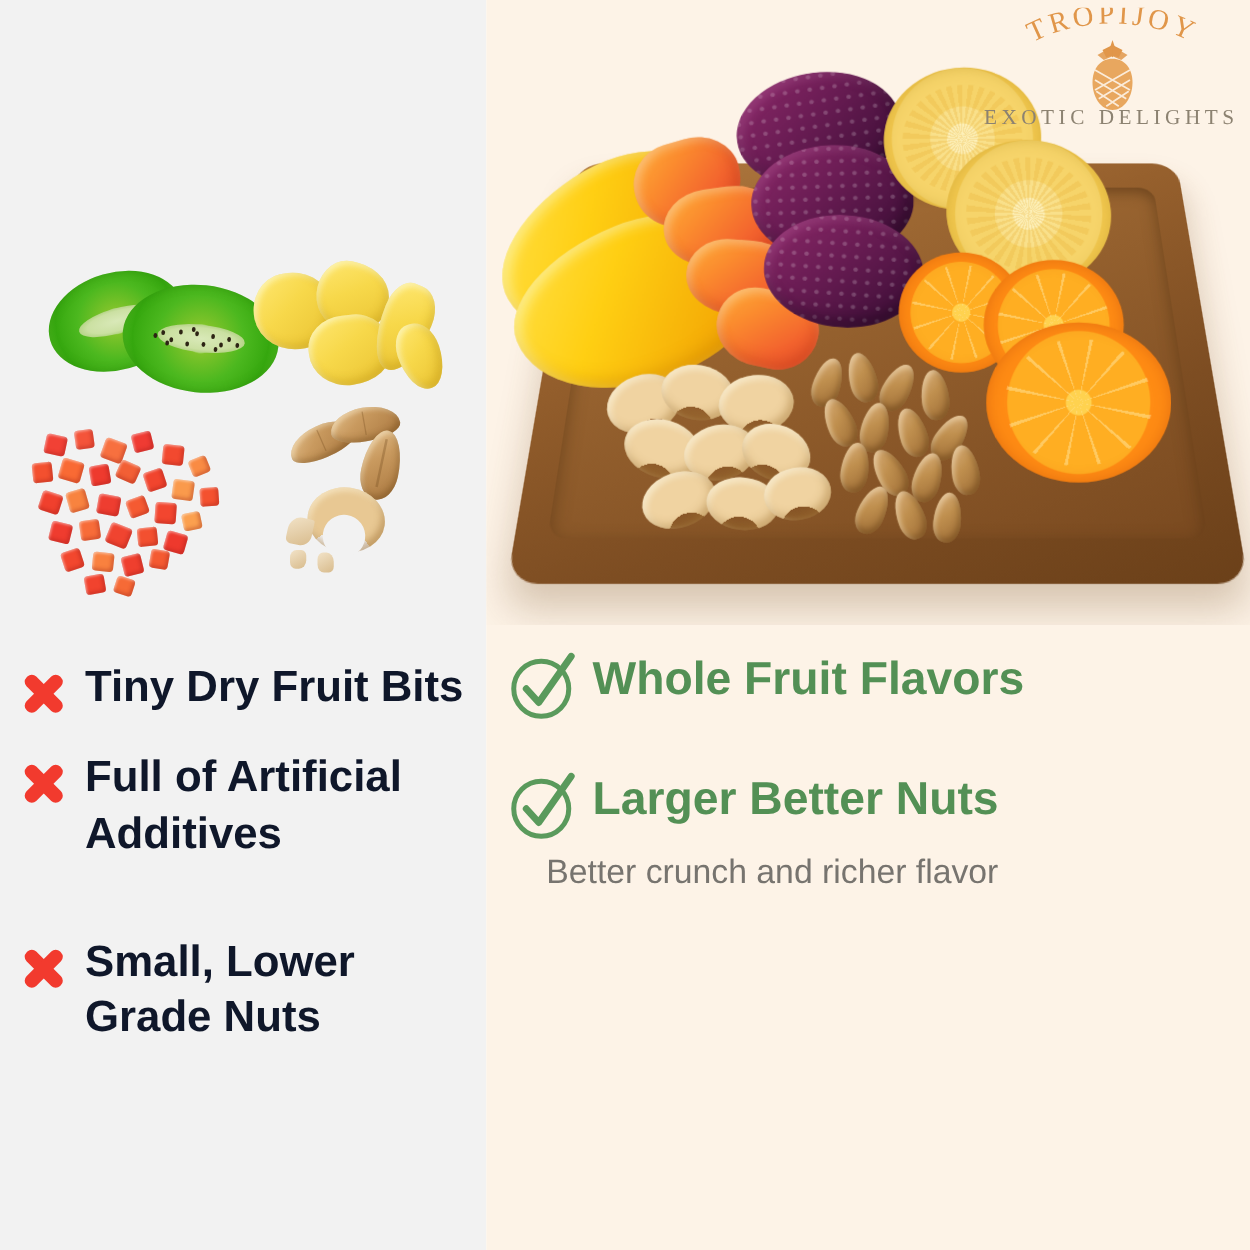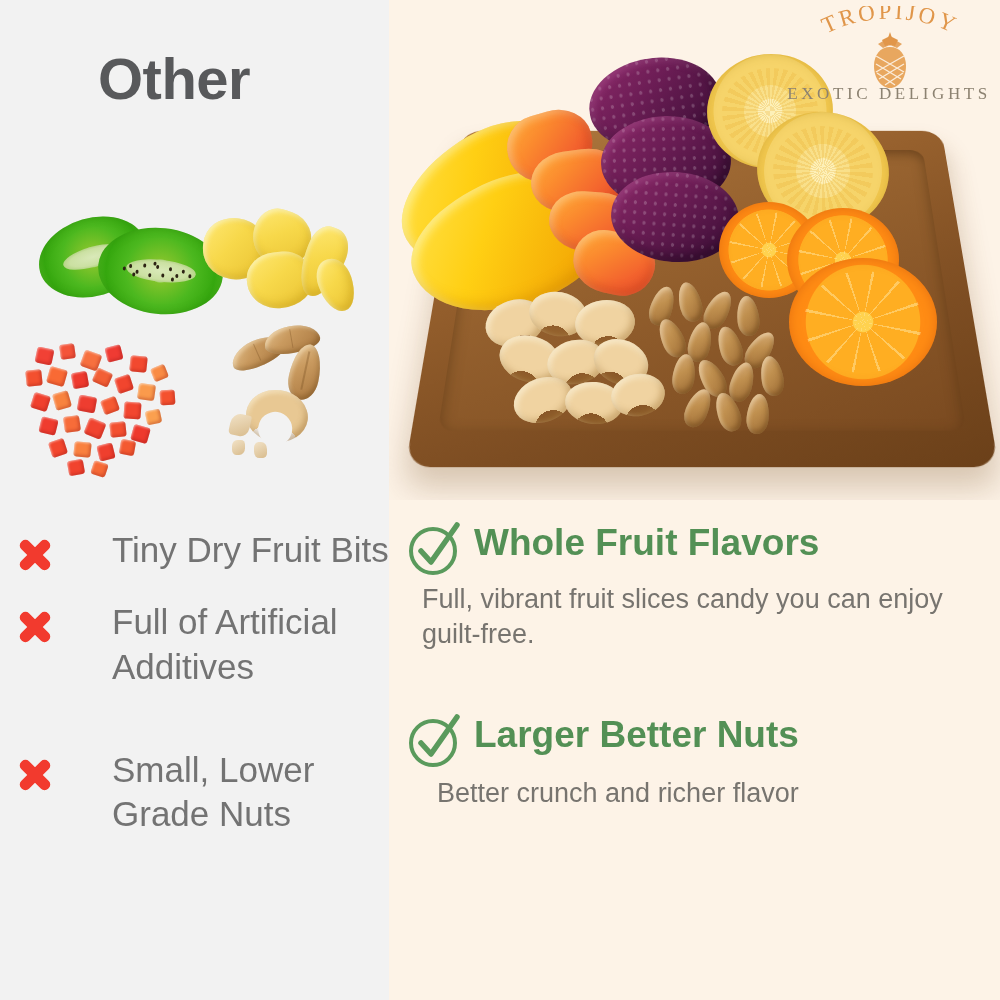--- a/index.html
+++ b/index.html
@@ -178,40 +178,39 @@
   .x-icon i {
     position:absolute; left:50%; top:50%; width:38px; height:11px;
     background:#f23a2e; border-radius:5px; transform-origin:center;
   }
   .x-icon i:nth-child(1){ transform:translate(-50%,-50%) rotate(45deg); }
   .x-icon i:nth-child(2){ transform:translate(-50%,-50%) rotate(-45deg); }
 
   .check-icon { flex:0 0 auto; width:54px; height:54px; margin-right:13px; margin-top:2px; position:relative; }
 
   .neg-text {
-    font-size:35px; font-weight:normal; color:#737373; line-height:1.28;margin-left:44px;
+    font-size:35px; font-weight:bold; color:#0f172a; line-height:1.28;
   }
   .pos-title {
     font-size:37px; font-weight:bold; color:#539055; line-height:1.22;
   }
   .pos-desc {
     font-size:27px; color:#77746f; line-height:1.30; margin:2px 0 26px 15px;
   }
   .pos-desc.last { margin-top:8px; margin-left:30px; }
   .pos-block { flex:1; }
   .gap-row { height:34px; }
 </style>
 </head>
 <body>
 
 <div class="comparison">
 
   <div class="col-left">
 
-    <div class="other-title">Other</div>
 
     <div class="left-photos">
 
       <div class="photo-cell" style="left:20px; top:0; width:190px; height:130px;">
         <div class="kiwi-a">
           <div class="kiwi-core"></div>
         </div>
         <div class="kiwi-b">
           <div class="kiwi-core"></div>
           <div class="kiwi-seeds">
@@ -405,21 +404,20 @@
           <div class="check-icon">
             <svg viewBox="0 0 54 54">
               <circle cx="26" cy="29" r="22" fill="none" stroke="#5a9a5c" stroke-width="4"></circle>
               <path d="M14 29 L24 40 L50 3" fill="none" stroke="#5a9a5c" stroke-width="5.5" stroke-linecap="round" stroke-linejoin="round"></path>
             </svg>
           </div>
           <div class="pos-block">
             <div class="pos-title">Whole Fruit Flavors</div>
           </div>
         </div>
-        <div class="pos-desc">Full, vibrant fruit slices candy you can enjoy guilt-free.</div>
       </div>
 
 
       <div class="gap-row"></div>
 
       <div>
         <div class="bullet bullet-right">
           <div class="check-icon">
             <svg viewBox="0 0 54 54">
               <circle cx="26" cy="29" r="22" fill="none" stroke="#5a9a5c" stroke-width="4"></circle>

